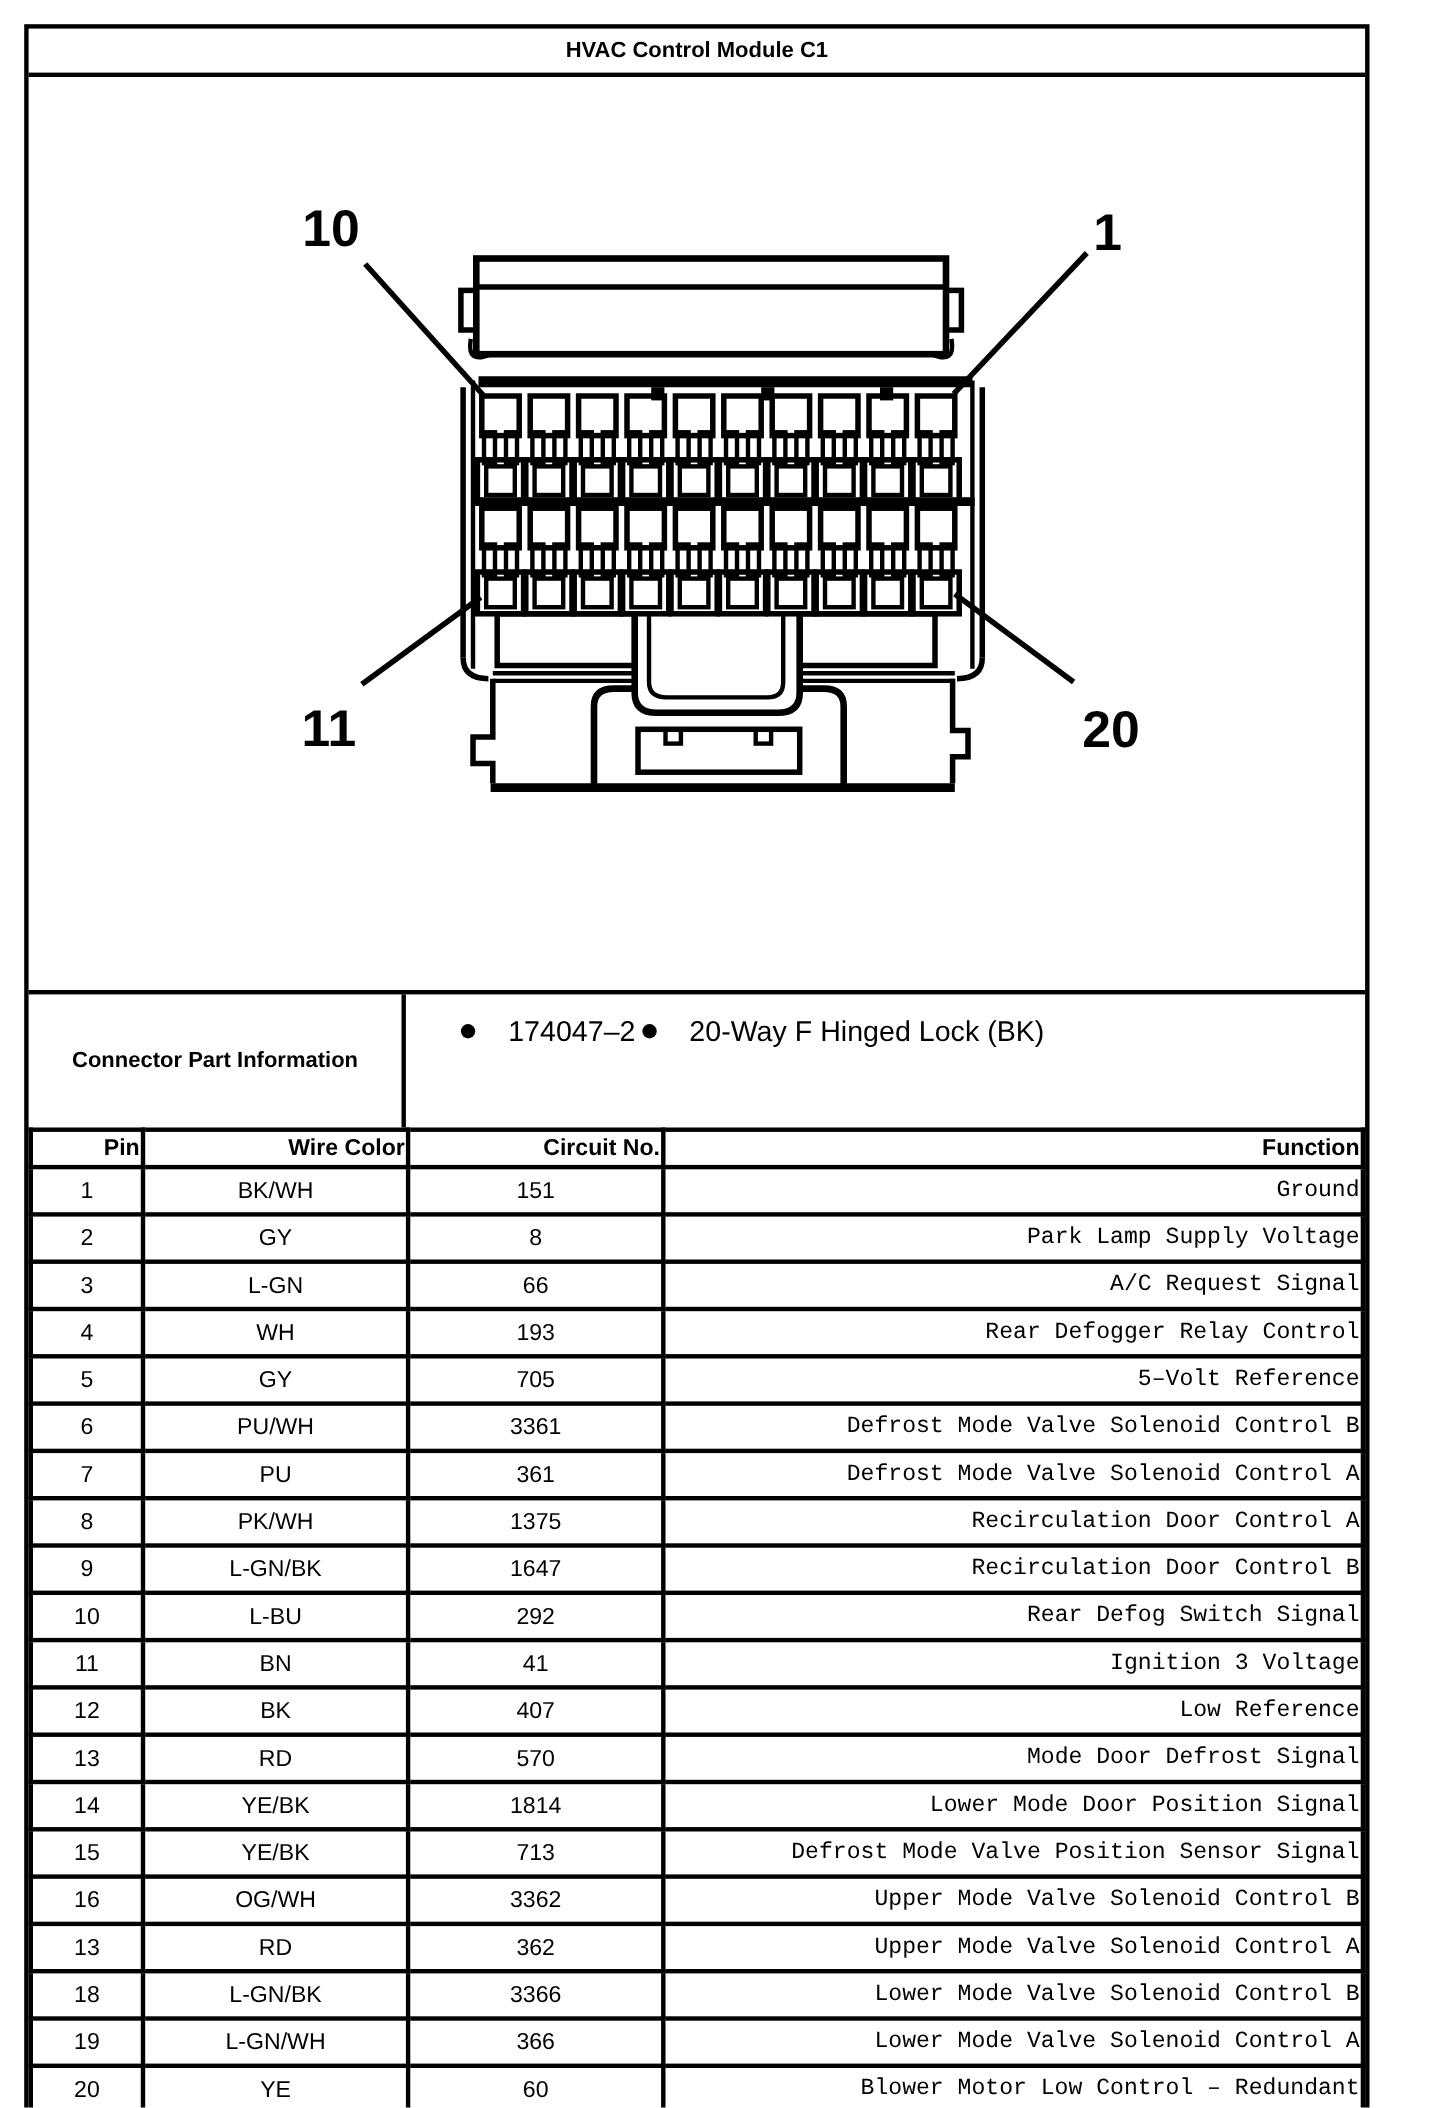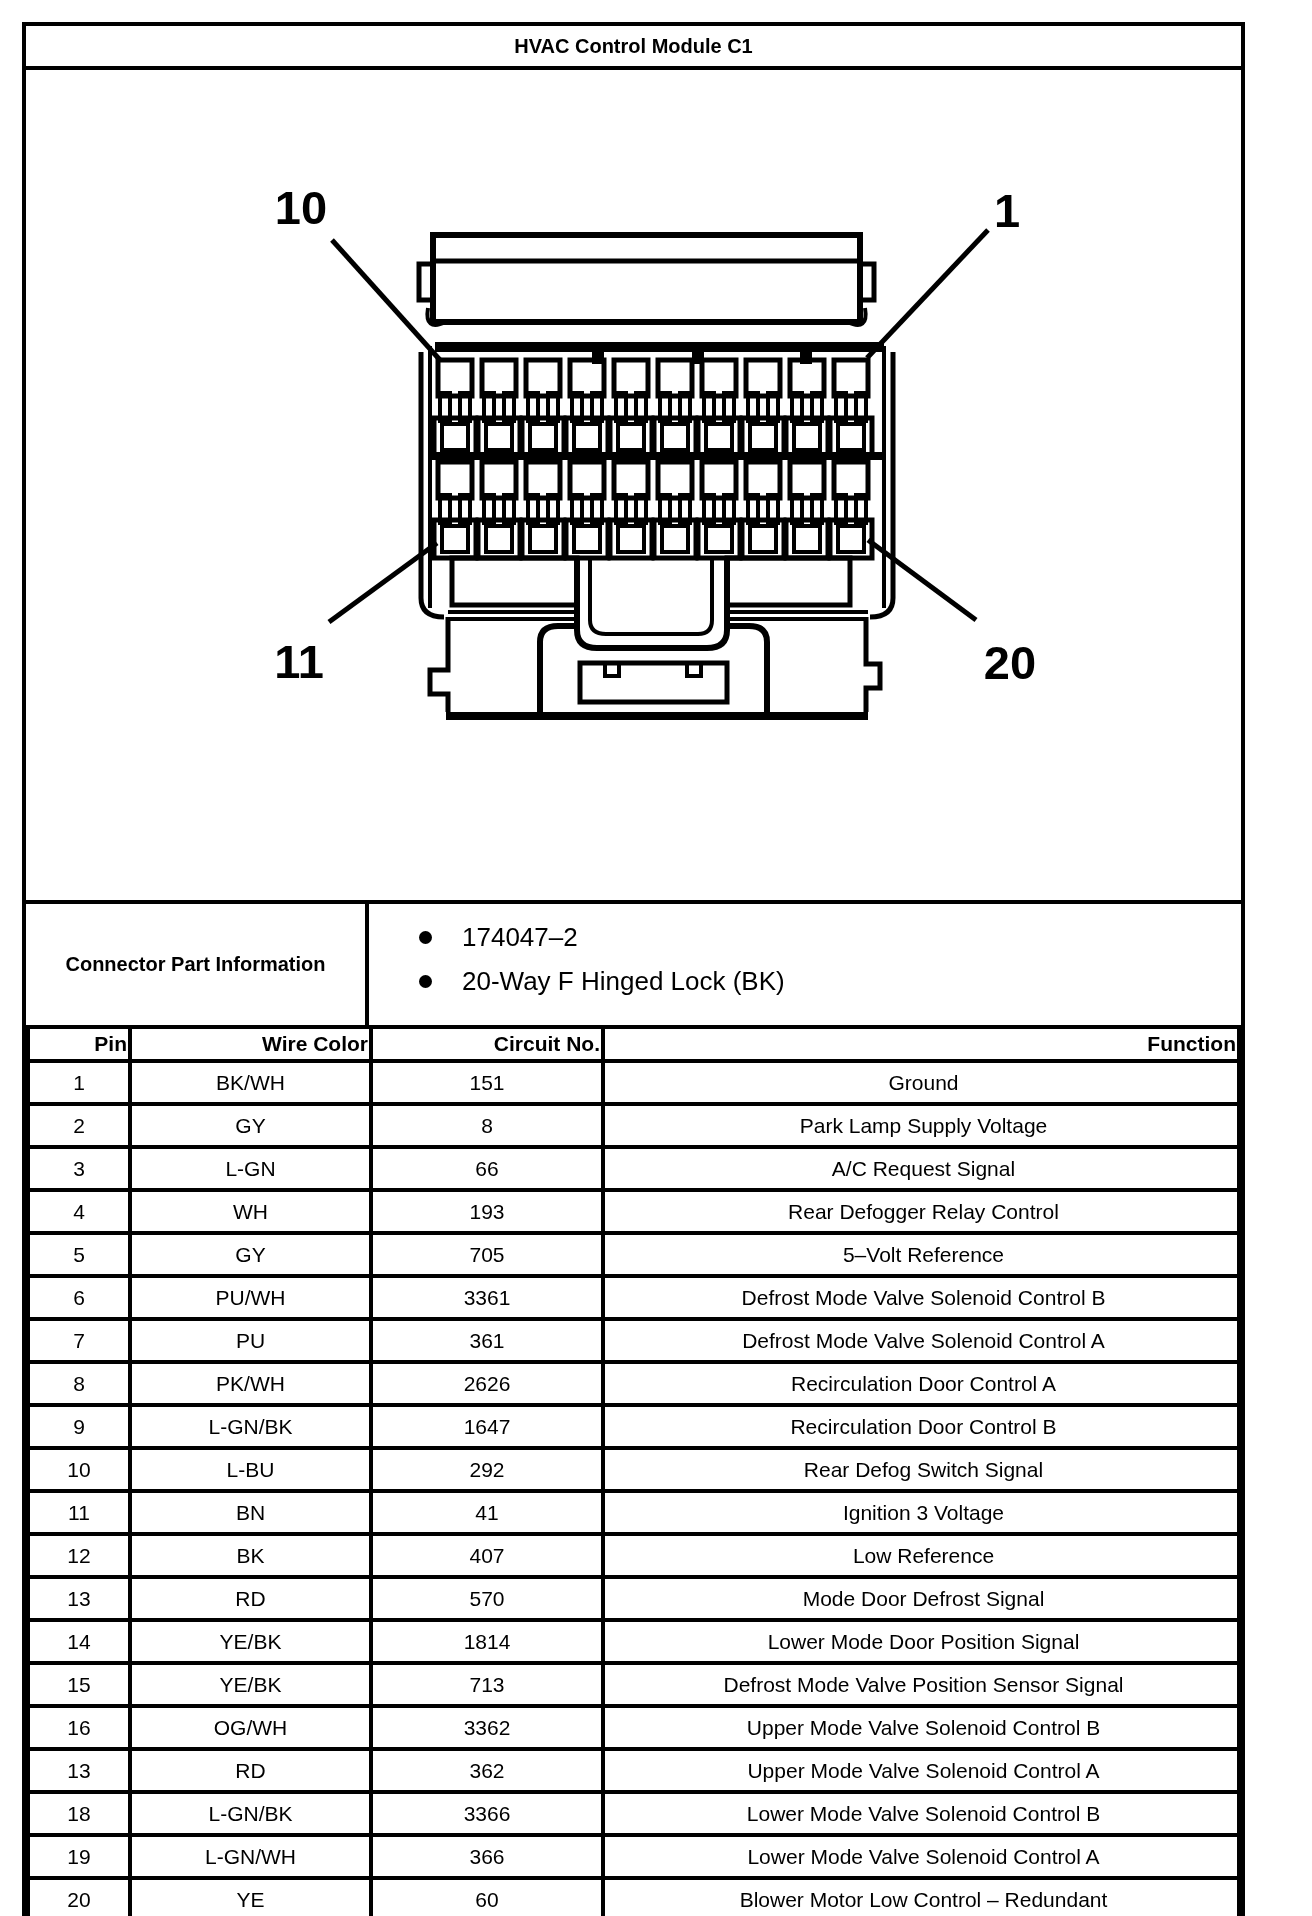--- a/index.html
+++ b/index.html
@@ -3,29 +3,29 @@
 <meta charset="utf-8">
 <style>
   html,body{margin:0;padding:0;background:#ffffff;}
   body{width:1312px;height:1916px;position:relative;font-family:"Liberation Sans",sans-serif;color:#000;}
   .frame{position:absolute;left:22px;top:22px;width:1223px;border:4px solid #000;box-sizing:border-box;background:#fff;}
   .title-row{height:40px;border-bottom:4px solid #000;display:flex;align-items:center;justify-content:center;font-weight:bold;font-size:20px;}
   .diagram-row{height:830px;border-bottom:4px solid #000;position:relative;overflow:hidden;}
   .diagram-row svg{position:absolute;left:0;top:0;width:100%;height:100%;}
   .cpi-row{height:121px;display:flex;}
   .cpi-left{width:339px;flex:0 0 339px;border-right:4px solid #000;display:flex;align-items:center;justify-content:center;font-weight:bold;font-size:20px;text-align:center;}
-  .cpi-right{flex:1;padding:14px 0 0 50px;display:flex;flex-direction:column;gap:6px;}
+  .cpi-right{flex:1;padding:14px 0 0 50px;display:flex;flex-direction:row;gap:6px;}
   .cpi-line{display:flex;align-items:center;height:38px;font-size:26px;}
   .dot{width:13px;height:13px;border-radius:50%;background:#000;margin-right:30px;flex:0 0 13px;}
   table.pins{width:100%;border-collapse:collapse;table-layout:fixed;}
   table.pins th,table.pins td{border:4px solid #000;font-size:21px;overflow:hidden;white-space:nowrap;}
   table.pins th{height:28px;font-size:21px;font-weight:bold;text-align:right;}
   table.pins td{height:37px;}
   td.c{text-align:center;}
-  td.l{text-align:center;padding-left:6px;}
+  td.l{text-align:right;padding-left:6px;font-family:Liberation Mono, monospace;}
   col.pin{width:102px;}col.wire{width:241px;}col.circ{width:232px;}
   .ln{stroke:#000;fill:none;}
 </style>
 </head>
 <body>
 
 <div class="frame">
 
   <div class="title-row">HVAC Control Module C1</div>
 
@@ -192,21 +192,21 @@
         </tr>
       <tr>
           <td class="c">7</td>
           <td class="c">PU</td>
           <td class="c">361</td>
           <td class="l">Defrost Mode Valve Solenoid Control A</td>
         </tr>
       <tr>
           <td class="c">8</td>
           <td class="c">PK/WH</td>
-          <td class="c">2626</td>
+          <td class="c">1375</td>
           <td class="l">Recirculation Door Control A</td>
         </tr>
       <tr>
           <td class="c">9</td>
           <td class="c">L-GN/BK</td>
           <td class="c">1647</td>
           <td class="l">Recirculation Door Control B</td>
         </tr>
       <tr>
           <td class="c">10</td>

